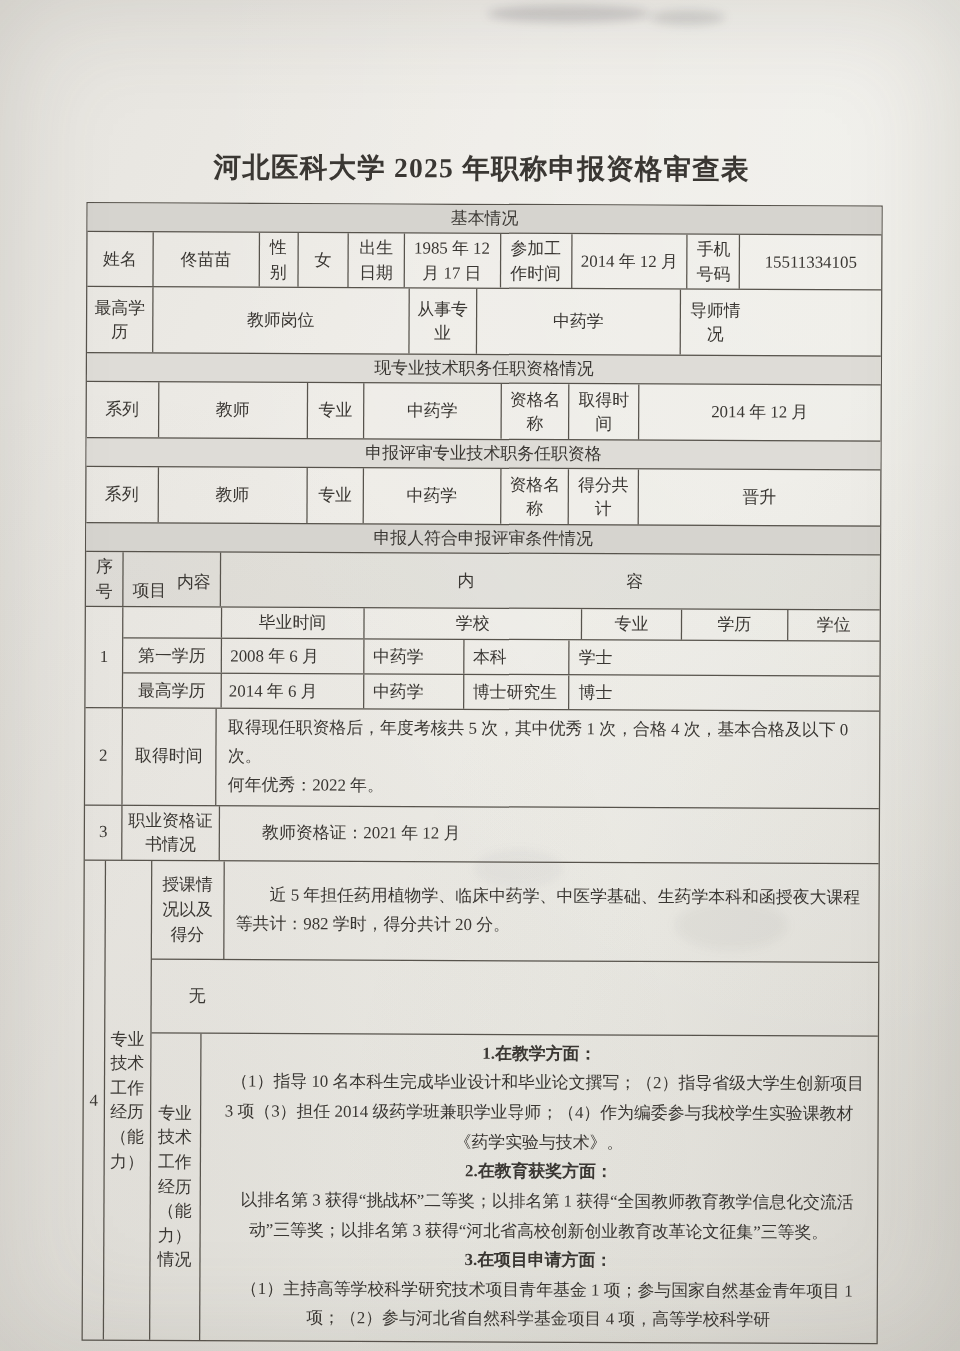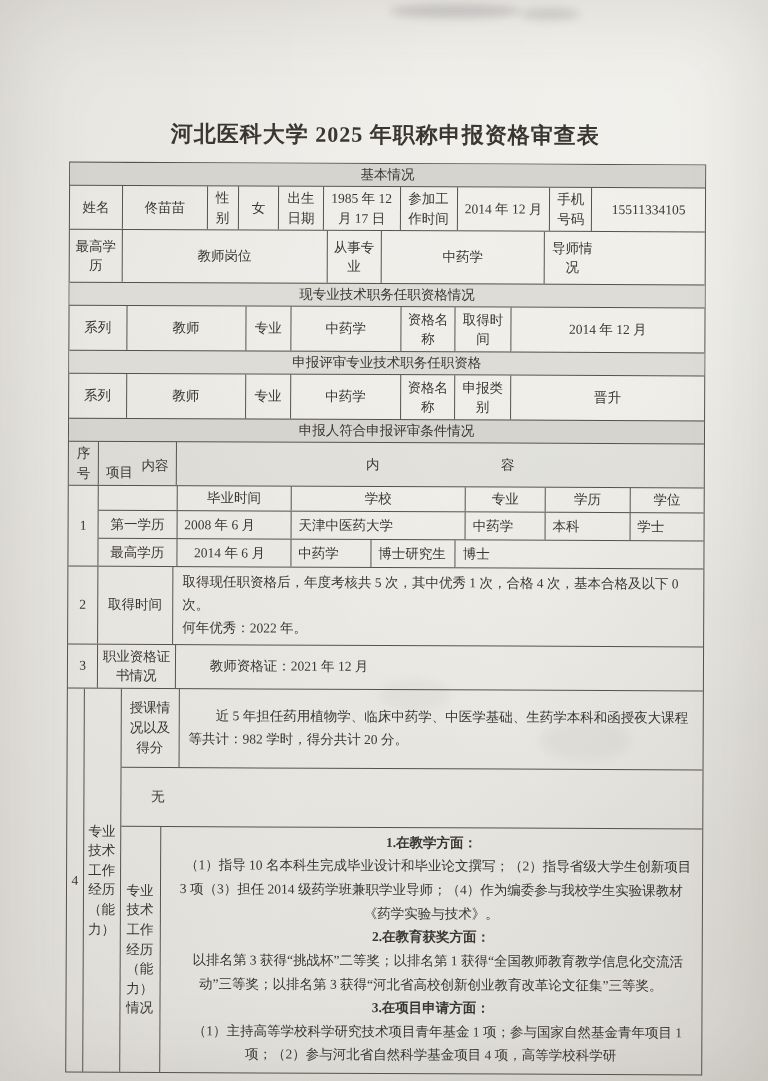--- a/index.html
+++ b/index.html
@@ -96,21 +96,21 @@
       </div>
 
       <div class="secbar lt">申报评审专业技术职务任职资格</div>
 
       <div class="row r44">
         <div class="cell" style="width:8.9%">系列</div>
         <div class="cell" style="width:18.8%">教师</div>
         <div class="cell" style="width:7.1%">专业</div>
         <div class="cell" style="width:17.3%">中药学</div>
         <div class="cell" style="width:8.6%">资格名称</div>
-        <div class="cell" style="width:8.7%">申报类别</div>
+        <div class="cell" style="width:8.7%">得分共计</div>
         <div class="cell grow">晋升</div>
       </div>
 
       <div class="secbar">申报人符合申报评审条件情况</div>
 
       <div class="row r30 shade">
         <div class="cell" style="width:4.6%">序号</div>
         <div class="cell diag" style="width:12.2%">
           <span class="tr">内容</span>
           <span class="bl">项目</span>
@@ -125,28 +125,27 @@
             <div class="cell" style="width:12.8%"></div>
             <div class="cell" style="width:18.9%">毕业时间</div>
             <div class="cell" style="width:28.8%">学校</div>
             <div class="cell" style="width:13.2%">专业</div>
             <div class="cell" style="width:14.0%">学历</div>
             <div class="cell grow">学位</div>
           </div>
           <div class="row r27">
             <div class="cell" style="width:12.8%">第一学历</div>
             <div class="cell txt" style="width:18.9%;padding-left:7px">2008 年 6 月</div>
-            <div class="cell txt" style="width:28.8%;padding-left:7px">天津中医药大学</div>
             <div class="cell txt" style="width:13.2%;padding-left:7px">中药学</div>
             <div class="cell txt" style="width:14.0%;padding-left:7px">本科</div>
             <div class="cell txt grow" style="padding-left:7px">学士</div>
           </div>
           <div class="row r27">
             <div class="cell" style="width:12.8%">最高学历</div>
-            <div class="cell txt" style="width:18.9%;padding-left:17px">2014 年 6 月</div>
+            <div class="cell txt" style="width:18.9%;padding-left:6px">2014 年 6 月</div>
             <div class="cell txt" style="width:13.2%;padding-left:7px">中药学</div>
             <div class="cell txt" style="width:14.0%;padding-left:7px">博士研究生</div>
             <div class="cell txt grow" style="padding-left:7px">博士</div>
           </div>
         </div>
       </div>
 
       <div class="row r46">
         <div class="cell" style="width:4.6%">2</div>
         <div class="cell" style="width:12.2%">取得时间</div>

